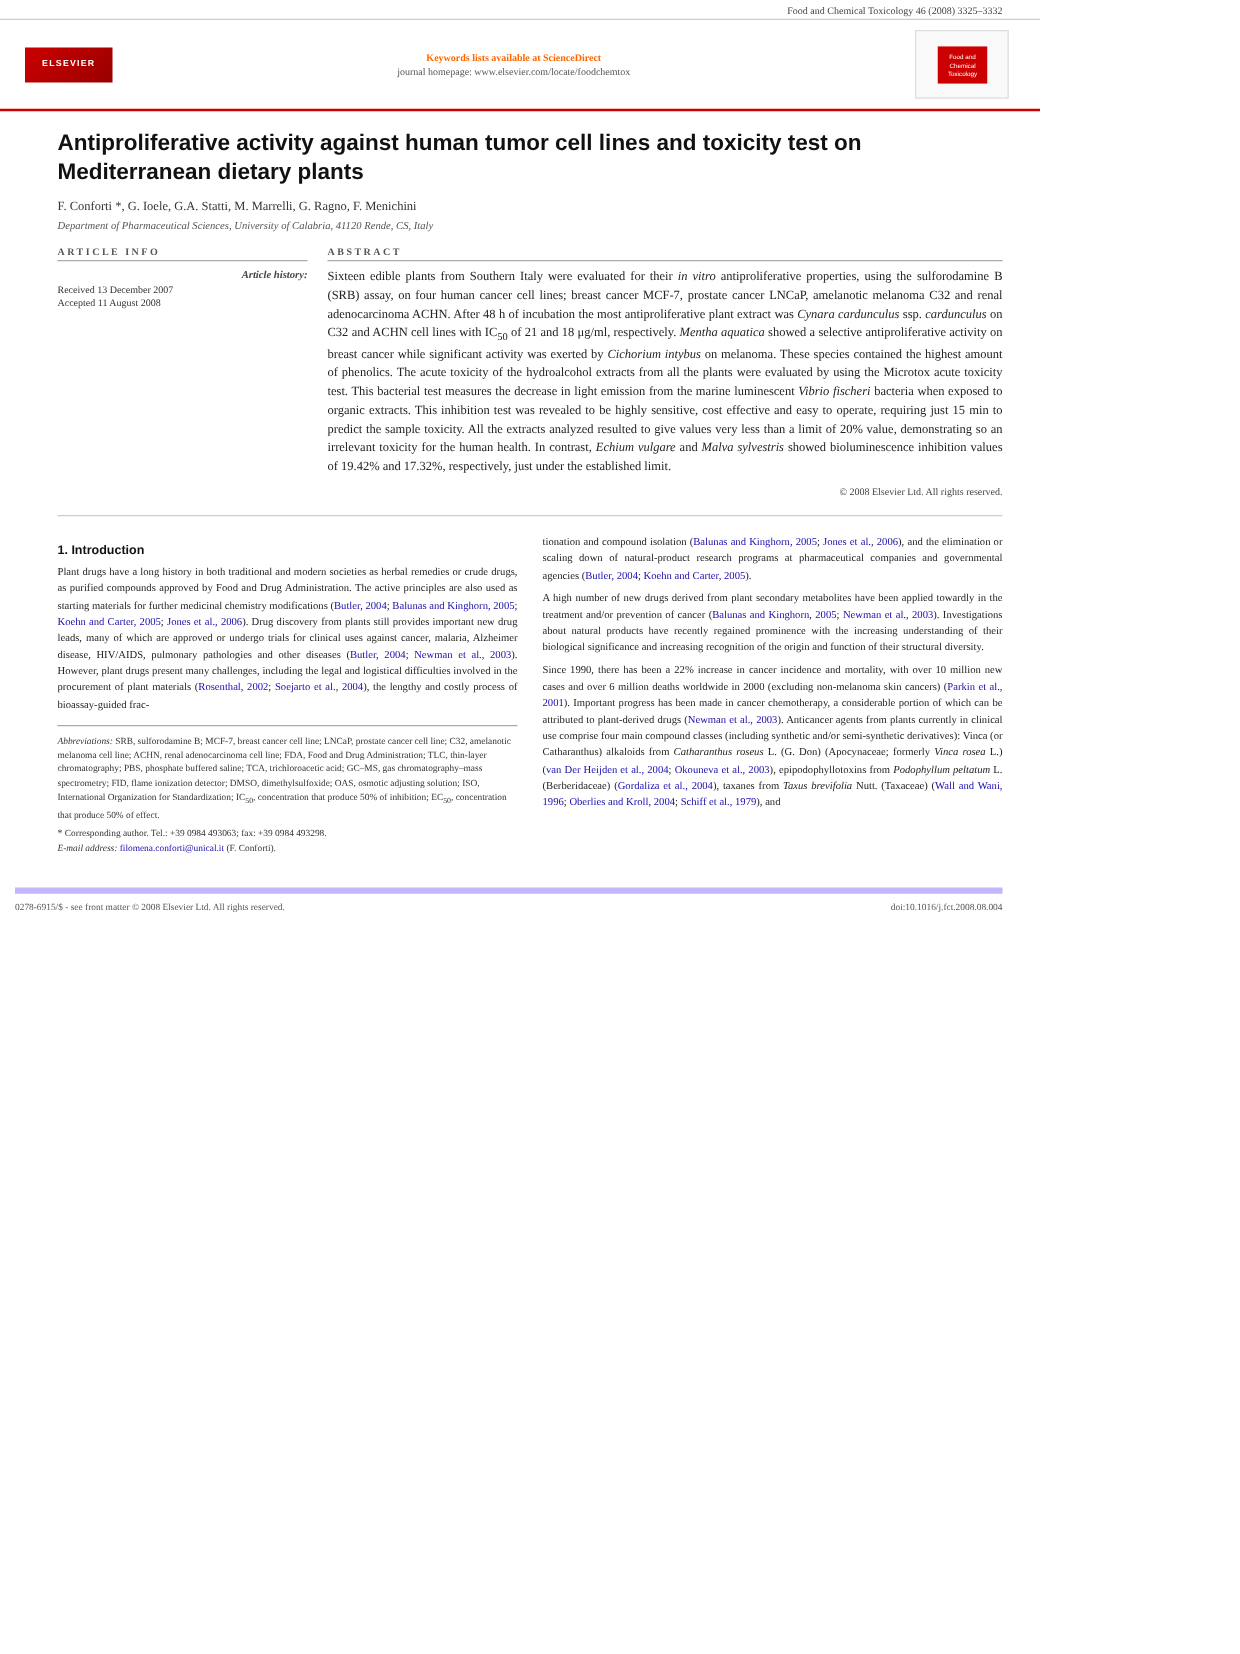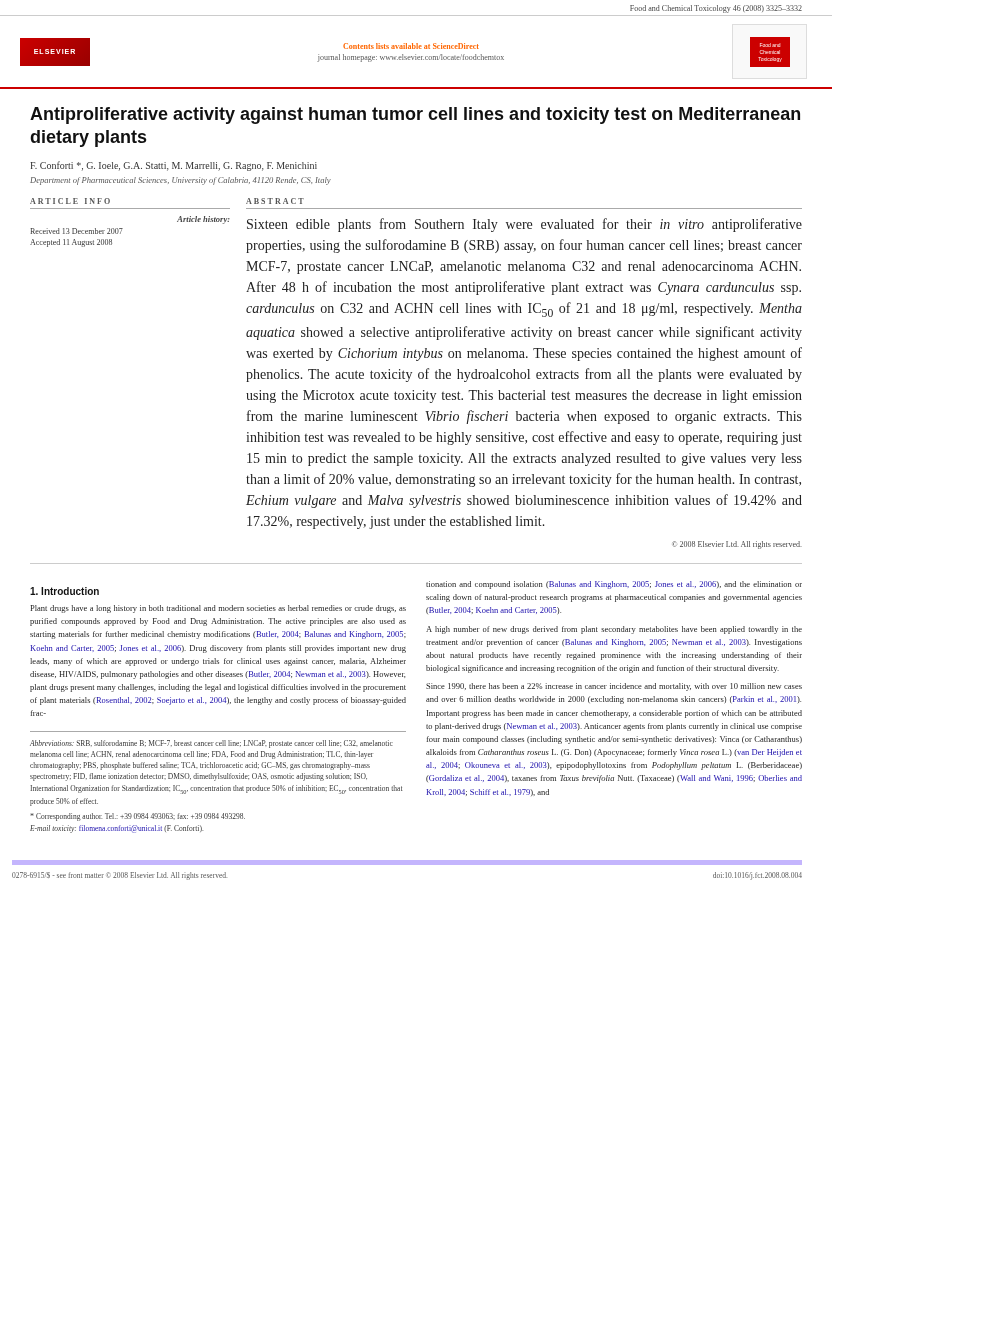--- a/index.html
+++ b/index.html
@@ -87,21 +87,21 @@
       flex-direction: column;
       align-items: center;
       justify-content: center;
       font-size: 6px;
       color: #333;
       text-align: center;
       background: #f9f9f9;
     }
     
     .main-content {
-      padding: 14px 30px 14px 30px;
+      padding: 14px 30px 14px 46px;
     }
     
     .article-title {
       font-size: 18px;
       font-weight: bold;
       font-family: Arial, sans-serif;
       color: #111;
       margin-bottom: 10px;
       line-height: 1.3;
     }
@@ -154,21 +154,21 @@
       color: #333;
       margin-bottom: 2px;
     }
     .keywords-list {
       font-size: 8px;
       color: #333;
       line-height: 1.5;
     }
     
     .abstract-text {
-      font-size: 14px;
+      font-size: 10px;
       color: #222;
       line-height: 1.5;
       text-align: justify;
     }
     .abstract-text i {
       font-style: italic;
     }
     .copyright-line {
       font-size: 8px;
       color: #444;
@@ -248,21 +248,21 @@
   </div>
 
   <div class="journal-header">
     <div class="elsevier-logo">
       <div class="elsevier-logo-box">
         <span>ELSEVIER</span>
       </div>
     </div>
     <div class="journal-header-center">
       <div class="sciencedirect-link">
-        <span>Contents lists available at </span><span style="color:#f60;font-weight:bold;">ScienceDirect</span>
+        <span>Keywords lists available at </span><span style="color:#f60;font-weight:bold;">ScienceDirect</span>
       </div>
       <div class="journal-homepage">journal homepage: www.elsevier.com/locate/foodchemtox</div>
     </div>
     <div class="journal-header-right">
       <div class="journal-logo-box">
         <svg width="40" height="30" viewBox="0 0 40 30">
           <rect x="0" y="0" width="40" height="30" fill="#c00"></rect>
           <text x="20" y="10" text-anchor="middle" font-size="5" fill="white" font-family="Arial">Food and</text>
           <text x="20" y="17" text-anchor="middle" font-size="5" fill="white" font-family="Arial">Chemical</text>
           <text x="20" y="24" text-anchor="middle" font-size="5" fill="white" font-family="Arial">Toxicology</text>
@@ -310,21 +310,21 @@
         <div class="body-text">
           Plant drugs have a long history in both traditional and modern societies as herbal remedies or crude drugs, as purified compounds approved by Food and Drug Administration. The active principles are also used as starting materials for further medicinal chemistry modifications (<a class="ref-link">Butler, 2004</a>; <a class="ref-link">Balunas and Kinghorn, 2005</a>; <a class="ref-link">Koehn and Carter, 2005</a>; <a class="ref-link">Jones et al., 2006</a>). Drug discovery from plants still provides important new drug leads, many of which are approved or undergo trials for clinical uses against cancer, malaria, Alzheimer disease, HIV/AIDS, pulmonary pathologies and other diseases (<a class="ref-link">Butler, 2004</a>; <a class="ref-link">Newman et al., 2003</a>). However, plant drugs present many challenges, including the legal and logistical difficulties involved in the procurement of plant materials (<a class="ref-link">Rosenthal, 2002</a>; <a class="ref-link">Soejarto et al., 2004</a>), the lengthy and costly process of bioassay-guided frac-
         </div>
 
         <div class="footnotes-box">
           <div class="footnote-text">
             <i>Abbreviations:</i> SRB, sulforodamine B; MCF-7, breast cancer cell line; LNCaP, prostate cancer cell line; C32, amelanotic melanoma cell line; ACHN, renal adenocarcinoma cell line; FDA, Food and Drug Administration; TLC, thin-layer chromatography; PBS, phosphate buffered saline; TCA, trichloroacetic acid; GC–MS, gas chromatography–mass spectrometry; FID, flame ionization detector; DMSO, dimethylsulfoxide; OAS, osmotic adjusting solution; ISO, International Organization for Standardization; IC<sub>50</sub>, concentration that produce 50% of inhibition; EC<sub>50</sub>, concentration that produce 50% of effect.
           </div>
           <div class="footnote-text" style="margin-top:4px;">
             <span class="footnote-star">*</span> Corresponding author. Tel.: +39 0984 493063; fax: +39 0984 493298.<br>
-            <i>E-mail toxicity:</i> <a class="ref-link">filomena.conforti@unical.it</a> (F. Conforti).
+            <i>E-mail address:</i> <a class="ref-link">filomena.conforti@unical.it</a> (F. Conforti).
           </div>
         </div>
       </div>
 
       <div class="body-right">
         <div class="body-text">
           tionation and compound isolation (<a class="ref-link">Balunas and Kinghorn, 2005</a>; <a class="ref-link">Jones et al., 2006</a>), and the elimination or scaling down of natural-product research programs at pharmaceutical companies and governmental agencies (<a class="ref-link">Butler, 2004</a>; <a class="ref-link">Koehn and Carter, 2005</a>).
         </div>
         <div class="body-text">
           A high number of new drugs derived from plant secondary metabolites have been applied towardly in the treatment and/or prevention of cancer (<a class="ref-link">Balunas and Kinghorn, 2005</a>; <a class="ref-link">Newman et al., 2003</a>). Investigations about natural products have recently regained prominence with the increasing understanding of their biological significance and increasing recognition of the origin and function of their structural diversity.

